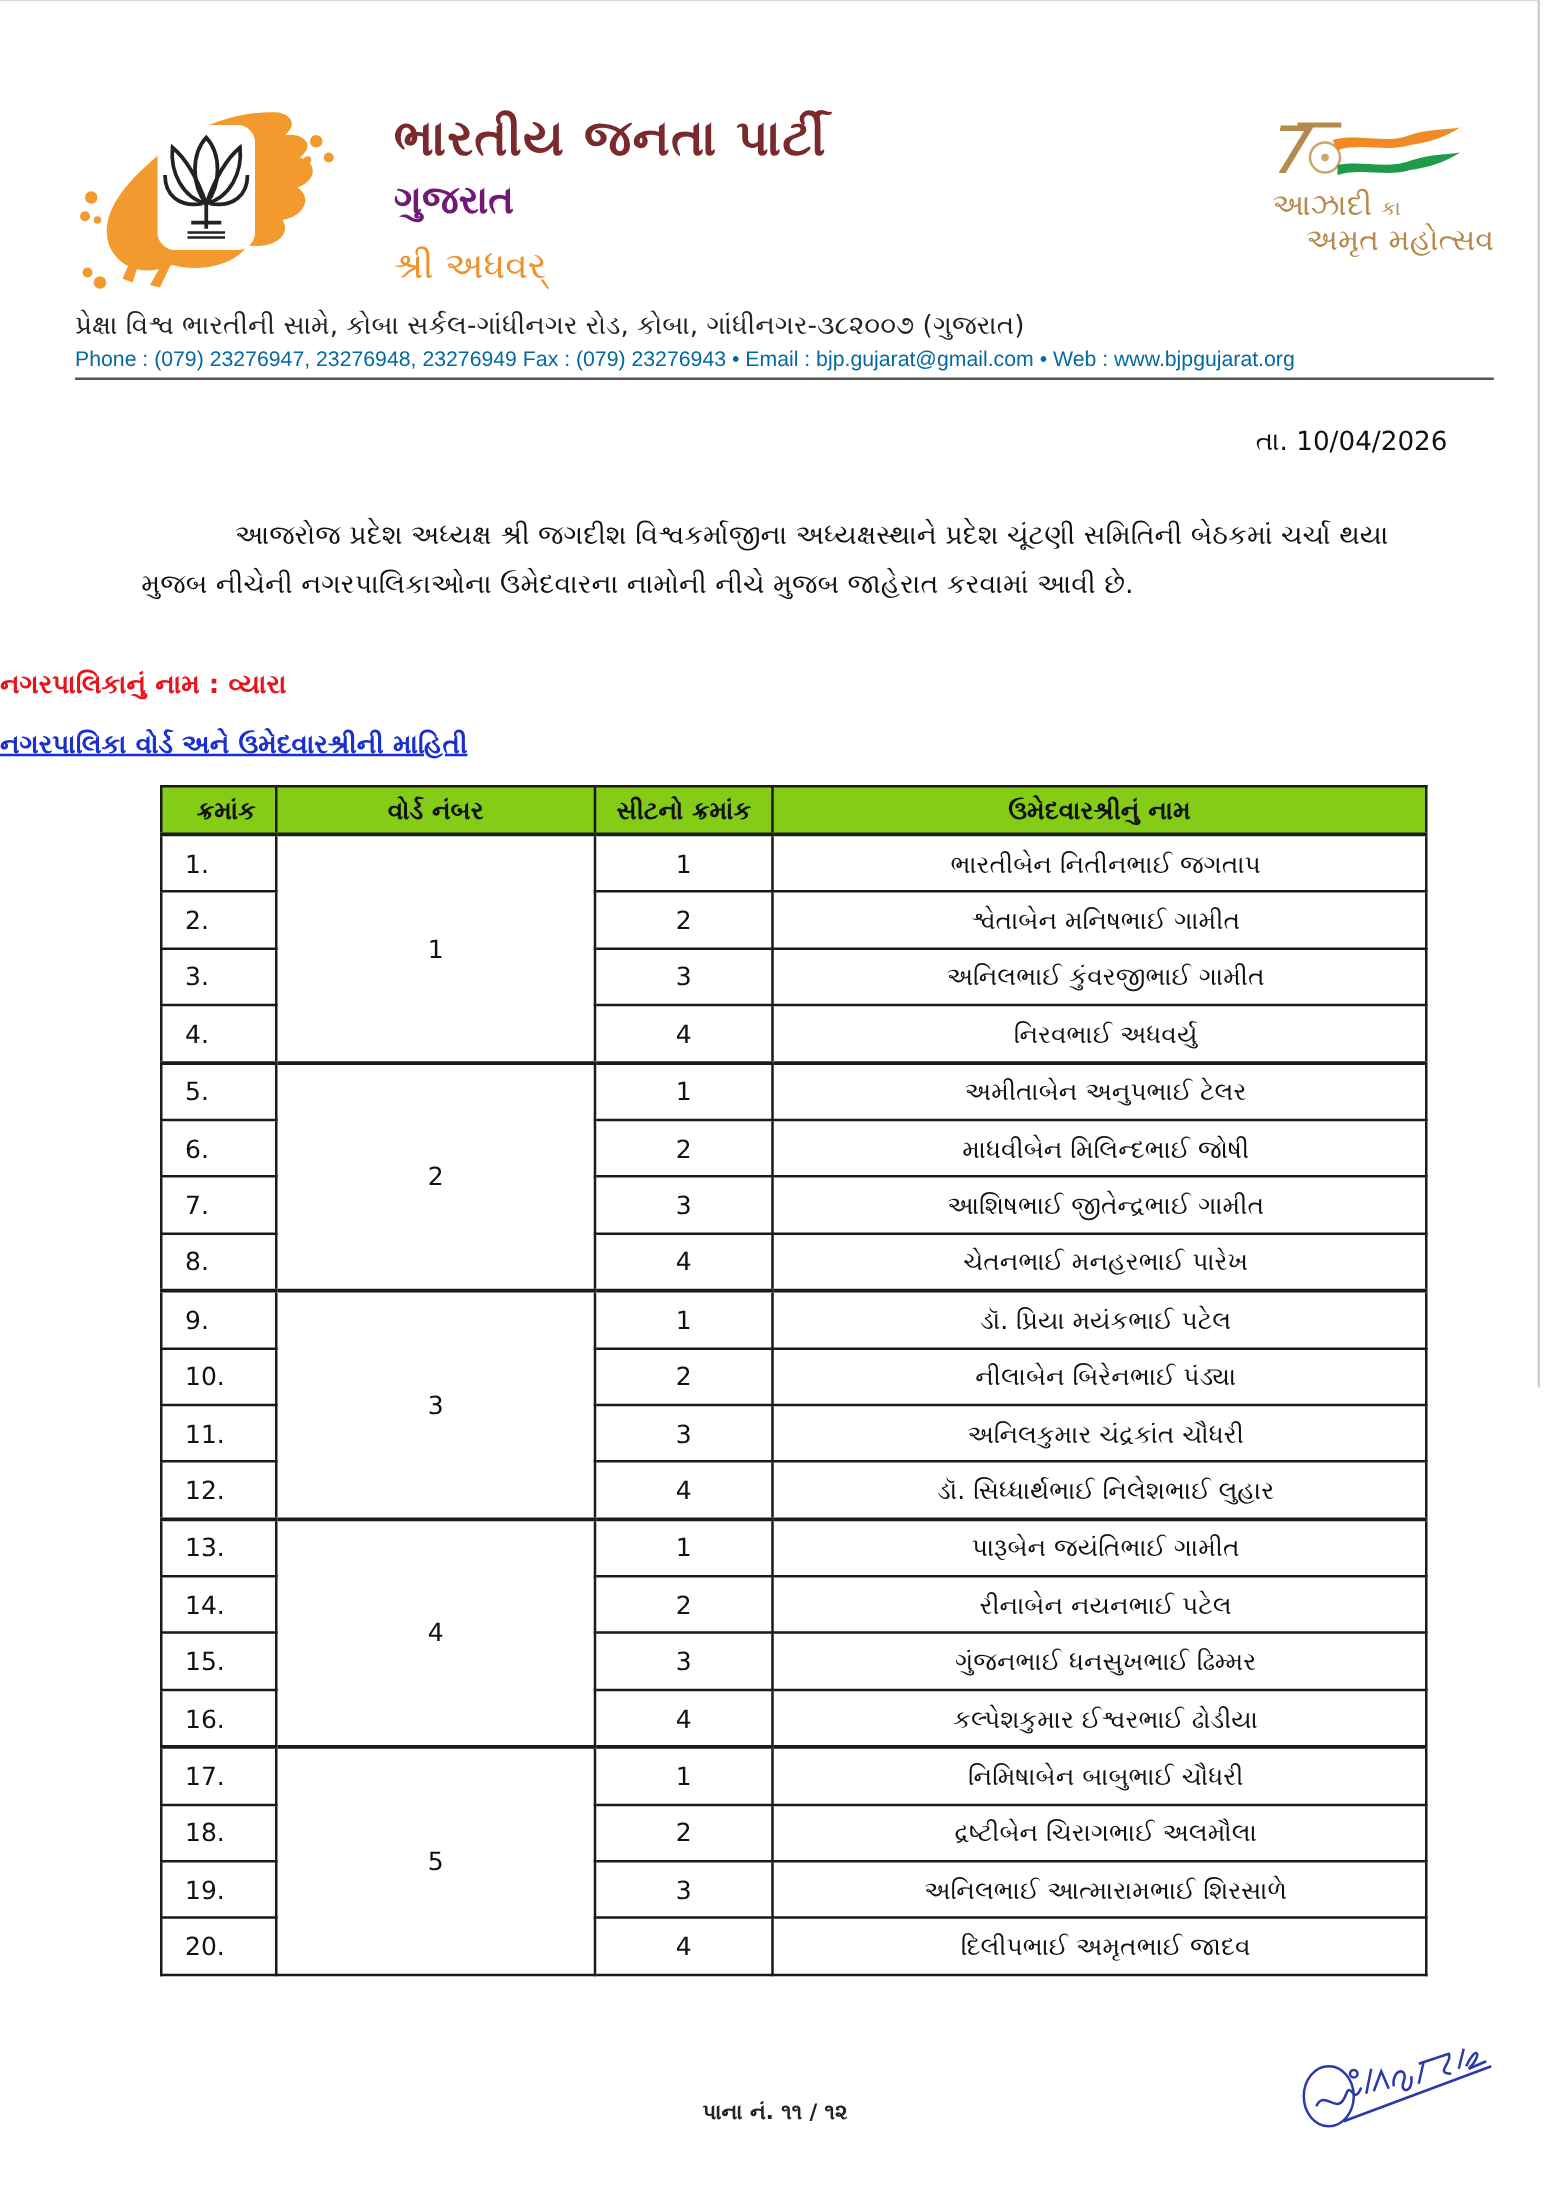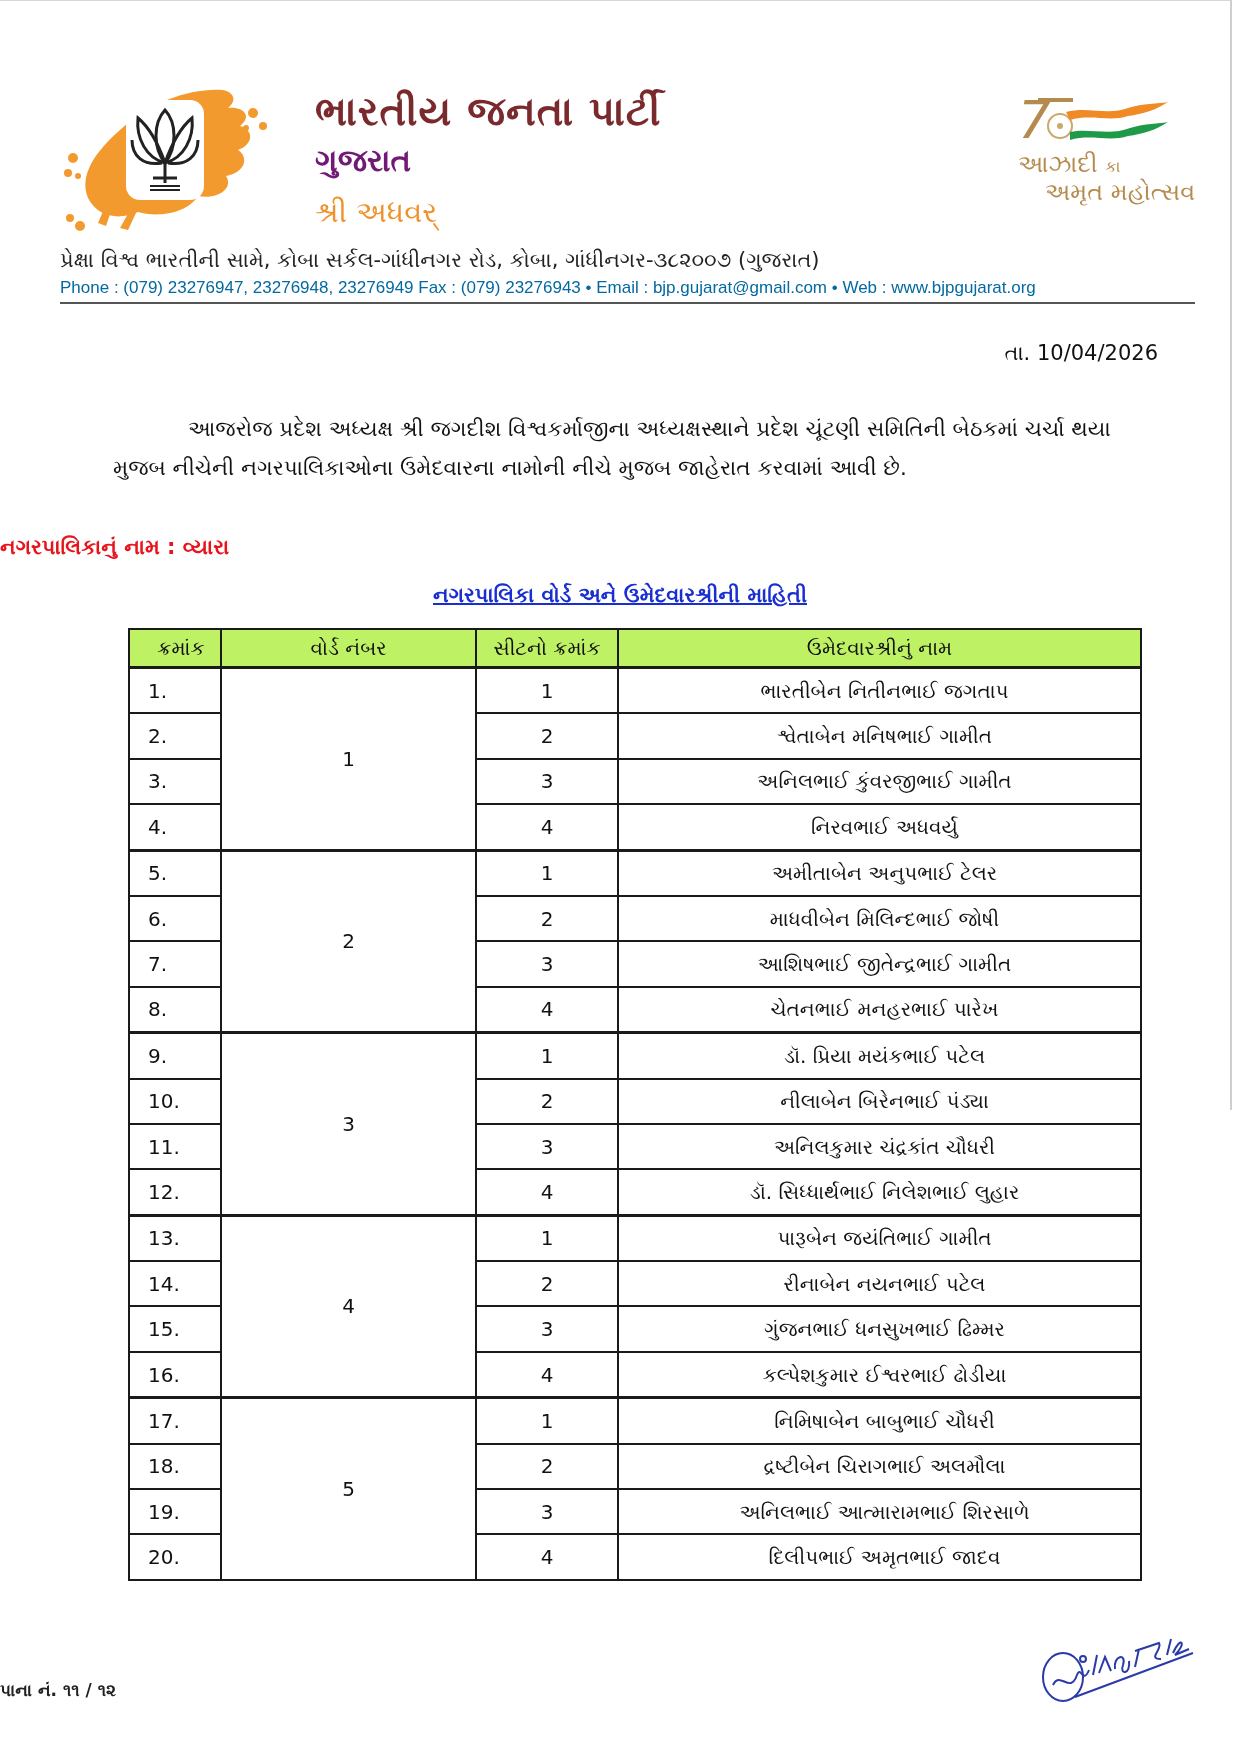--- a/index.html
+++ b/index.html
@@ -19,37 +19,37 @@
   .address { left:60px; top:248px; font-size:21px; color:#222; white-space:nowrap; }
   .contact { left:60px; top:278px; font-family:"Liberation Sans", sans-serif; font-size:17px; color:#0369a1; white-space:nowrap; }
   .header-rule { left:60px; top:302px; width:1135px; height:0; border-top:2px solid #555; }
 
   .date { right:82px; top:341px; font-size:21px; color:#111; white-space:nowrap; }
 
   .para { left:113px; top:409px; width:1050px; font-size:21.5px; line-height:39px; color:#111; }
   .para .indent { display:inline-block; width:75px; }
 
   .muni-name { left:0; width:1240px; top:535px; font-size:21px; font-weight:bold; color:#e8141b; }
-  .table-title { left:0; width:1240px; top:583px; text-align:center; font-size:21px; font-weight:bold; color:#1a2fd0; }
+  .table-title { left:0; width:1240px; top:583px; text-align:left; font-size:21px; font-weight:bold; color:#1a2fd0; }
   .table-title span { text-decoration:underline; text-decoration-thickness:2px; }
 
   
   table.cands { position:absolute; left:128px; top:628px; width:1014px; border-collapse:collapse; font-size:20px; }
   table.cands th, table.cands td { border:2px solid #1a1a1a; padding:0; }
-  table.cands th { background:#bef264; height:36px; font-weight:normal; font-size:20px; text-align:center; }
+  table.cands th { background:#84cc16; height:36px; font-weight:bold; font-size:20px; text-align:center; }
   table.cands td { height:43.4px; }
   .c-sr { width:72px; padding-left:18px !important; text-align:left; }
   .c-ward { width:253px; text-align:center; }
   .c-seat { width:140px; text-align:center; }
   .c-name { text-align:center; padding-left:10px !important; }
   table.cands th.c-sr { padding-left:12px !important; }
   tr.group-start td { border-top-width:3px; }
 
   .signature { left:1035px; top:1625px; width:160px; height:80px; }
-  .page-no { left:0; width:1240px; top:1680px; font-size:17px; font-weight:bold; color:#222; }
+  .page-no { left:0; width:1240px; top:1680px; text-align:center; font-size:17px; font-weight:bold; color:#222; }
 </style>
 </head>
 <body>
 
 <div class="page-edge"></div>
 
 <svg class="abs logo-splash" viewBox="0 0 220 160">
   <g fill="#f39a2f">
     <path d="M30 120 C20 95 40 70 70 45 C95 25 130 10 165 12 C175 14 180 22 170 30 C185 28 195 38 182 48 C196 52 196 66 180 72 C192 80 186 95 168 98 C176 110 160 122 140 118 C130 135 100 140 80 134 C62 142 40 140 30 120 Z"></path>
     <circle cx="15" cy="80" r="5"></circle>

